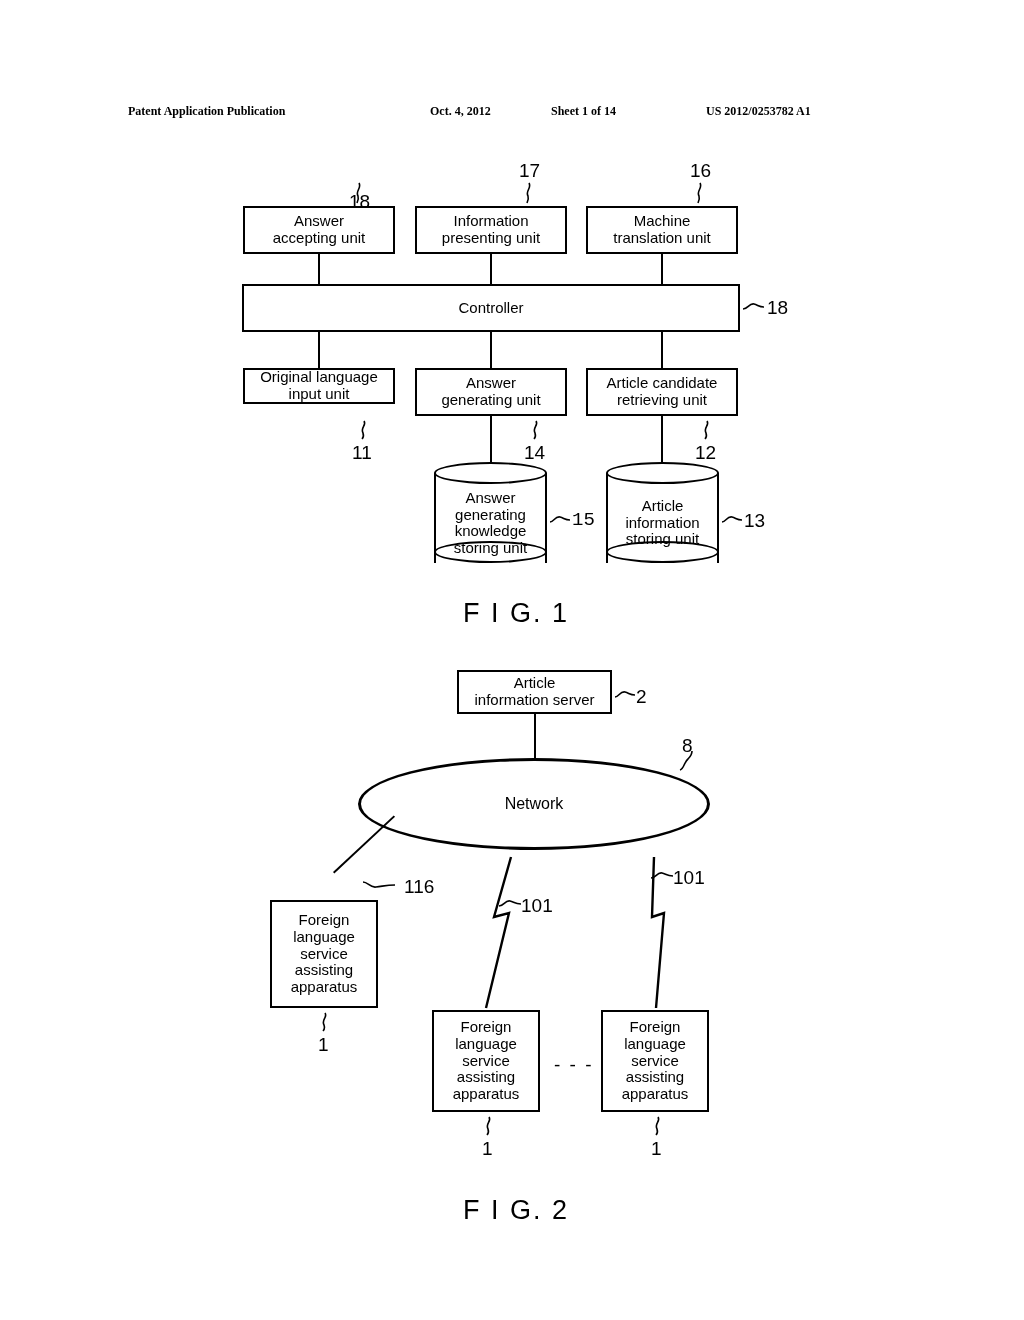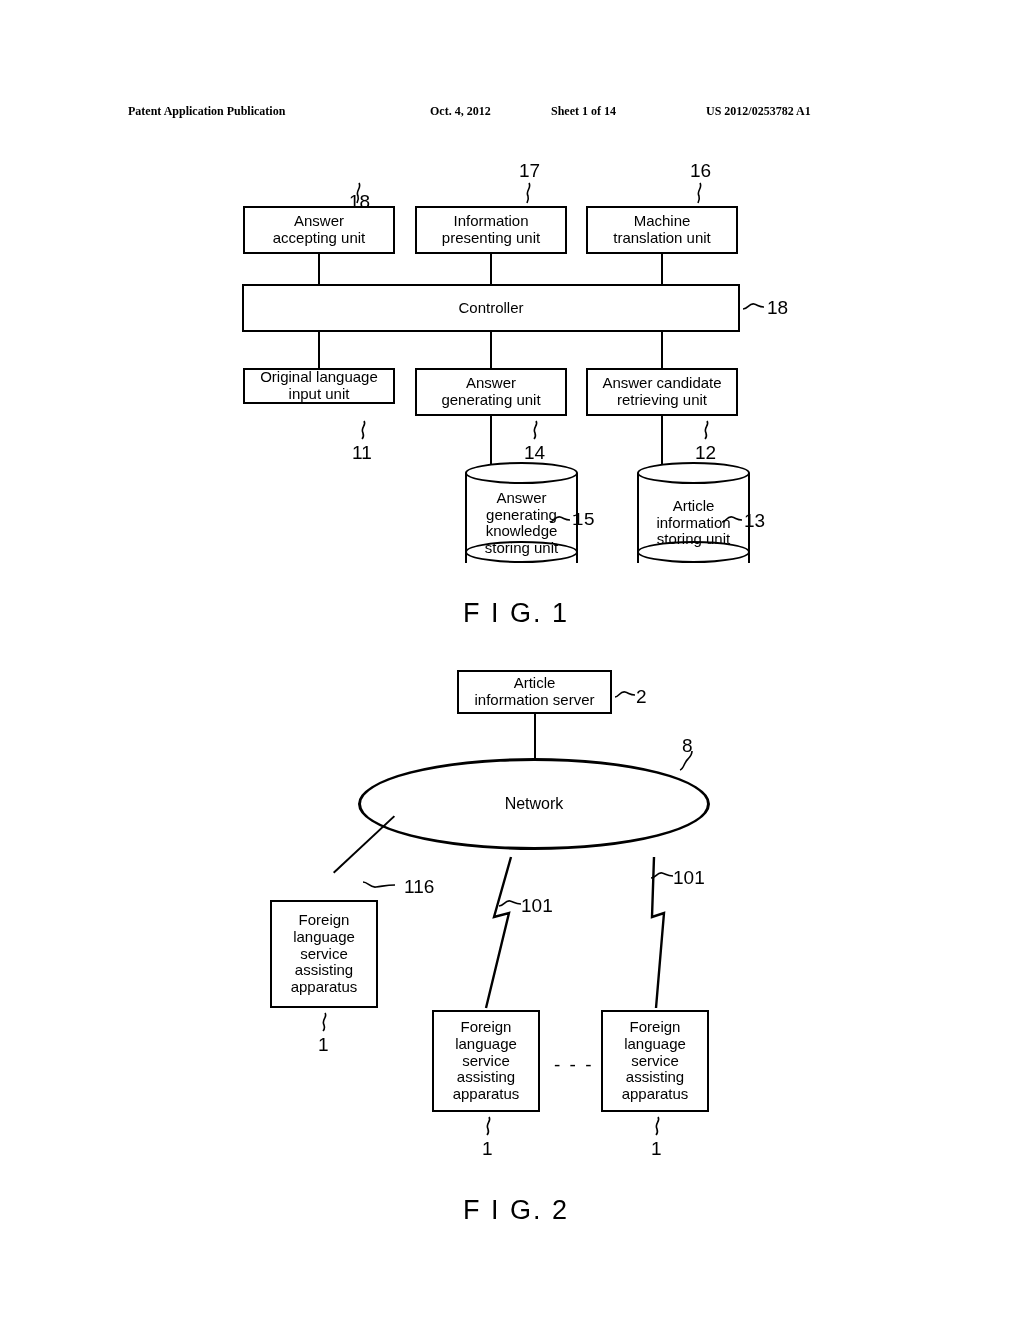--- a/index.html
+++ b/index.html
@@ -85,21 +85,20 @@
     position: absolute;
     width: 14px;
     height: 14px;
     overflow: visible;
   }
   .squig svg { display: block; overflow: visible; }
 
   
   .cyl {
     position: absolute;
-    margin-left: 31px;
   }
   .cyl .cyl-body {
     position: absolute;
     left: 0;
     top: 11px;
     width: 100%;
     box-sizing: border-box;
     border-left: 2px solid #000;
     border-right: 2px solid #000;
     background: #fff;
@@ -233,21 +232,21 @@
 
     <div class="box" style="left:415px; top:368px; width:152px; height:48px;">
       <div>
         <span class="t">Answer</span>
         <span class="t">generating unit</span>
       </div>
     </div>
 
     <div class="box" style="left:586px; top:368px; width:152px; height:48px;">
       <div>
-        <span class="t">Answer candidate</span>
+        <span class="t">Article candidate</span>
         <span class="t">retrieving unit</span>
       </div>
     </div>
 
     <div class="squig" style="left:357px; top:420px;">
       <svg width="14" height="20" viewBox="0 0 14 20">
           <path d="M7 1 C 10 5, 3 8, 6 13 C 7 16, 6 18, 5 19" stroke="#000" stroke-width="1.6" fill="none"></path>
         </svg>
     </div>
     <div class="ref" style="left:352px; top:443px;">11</div>

